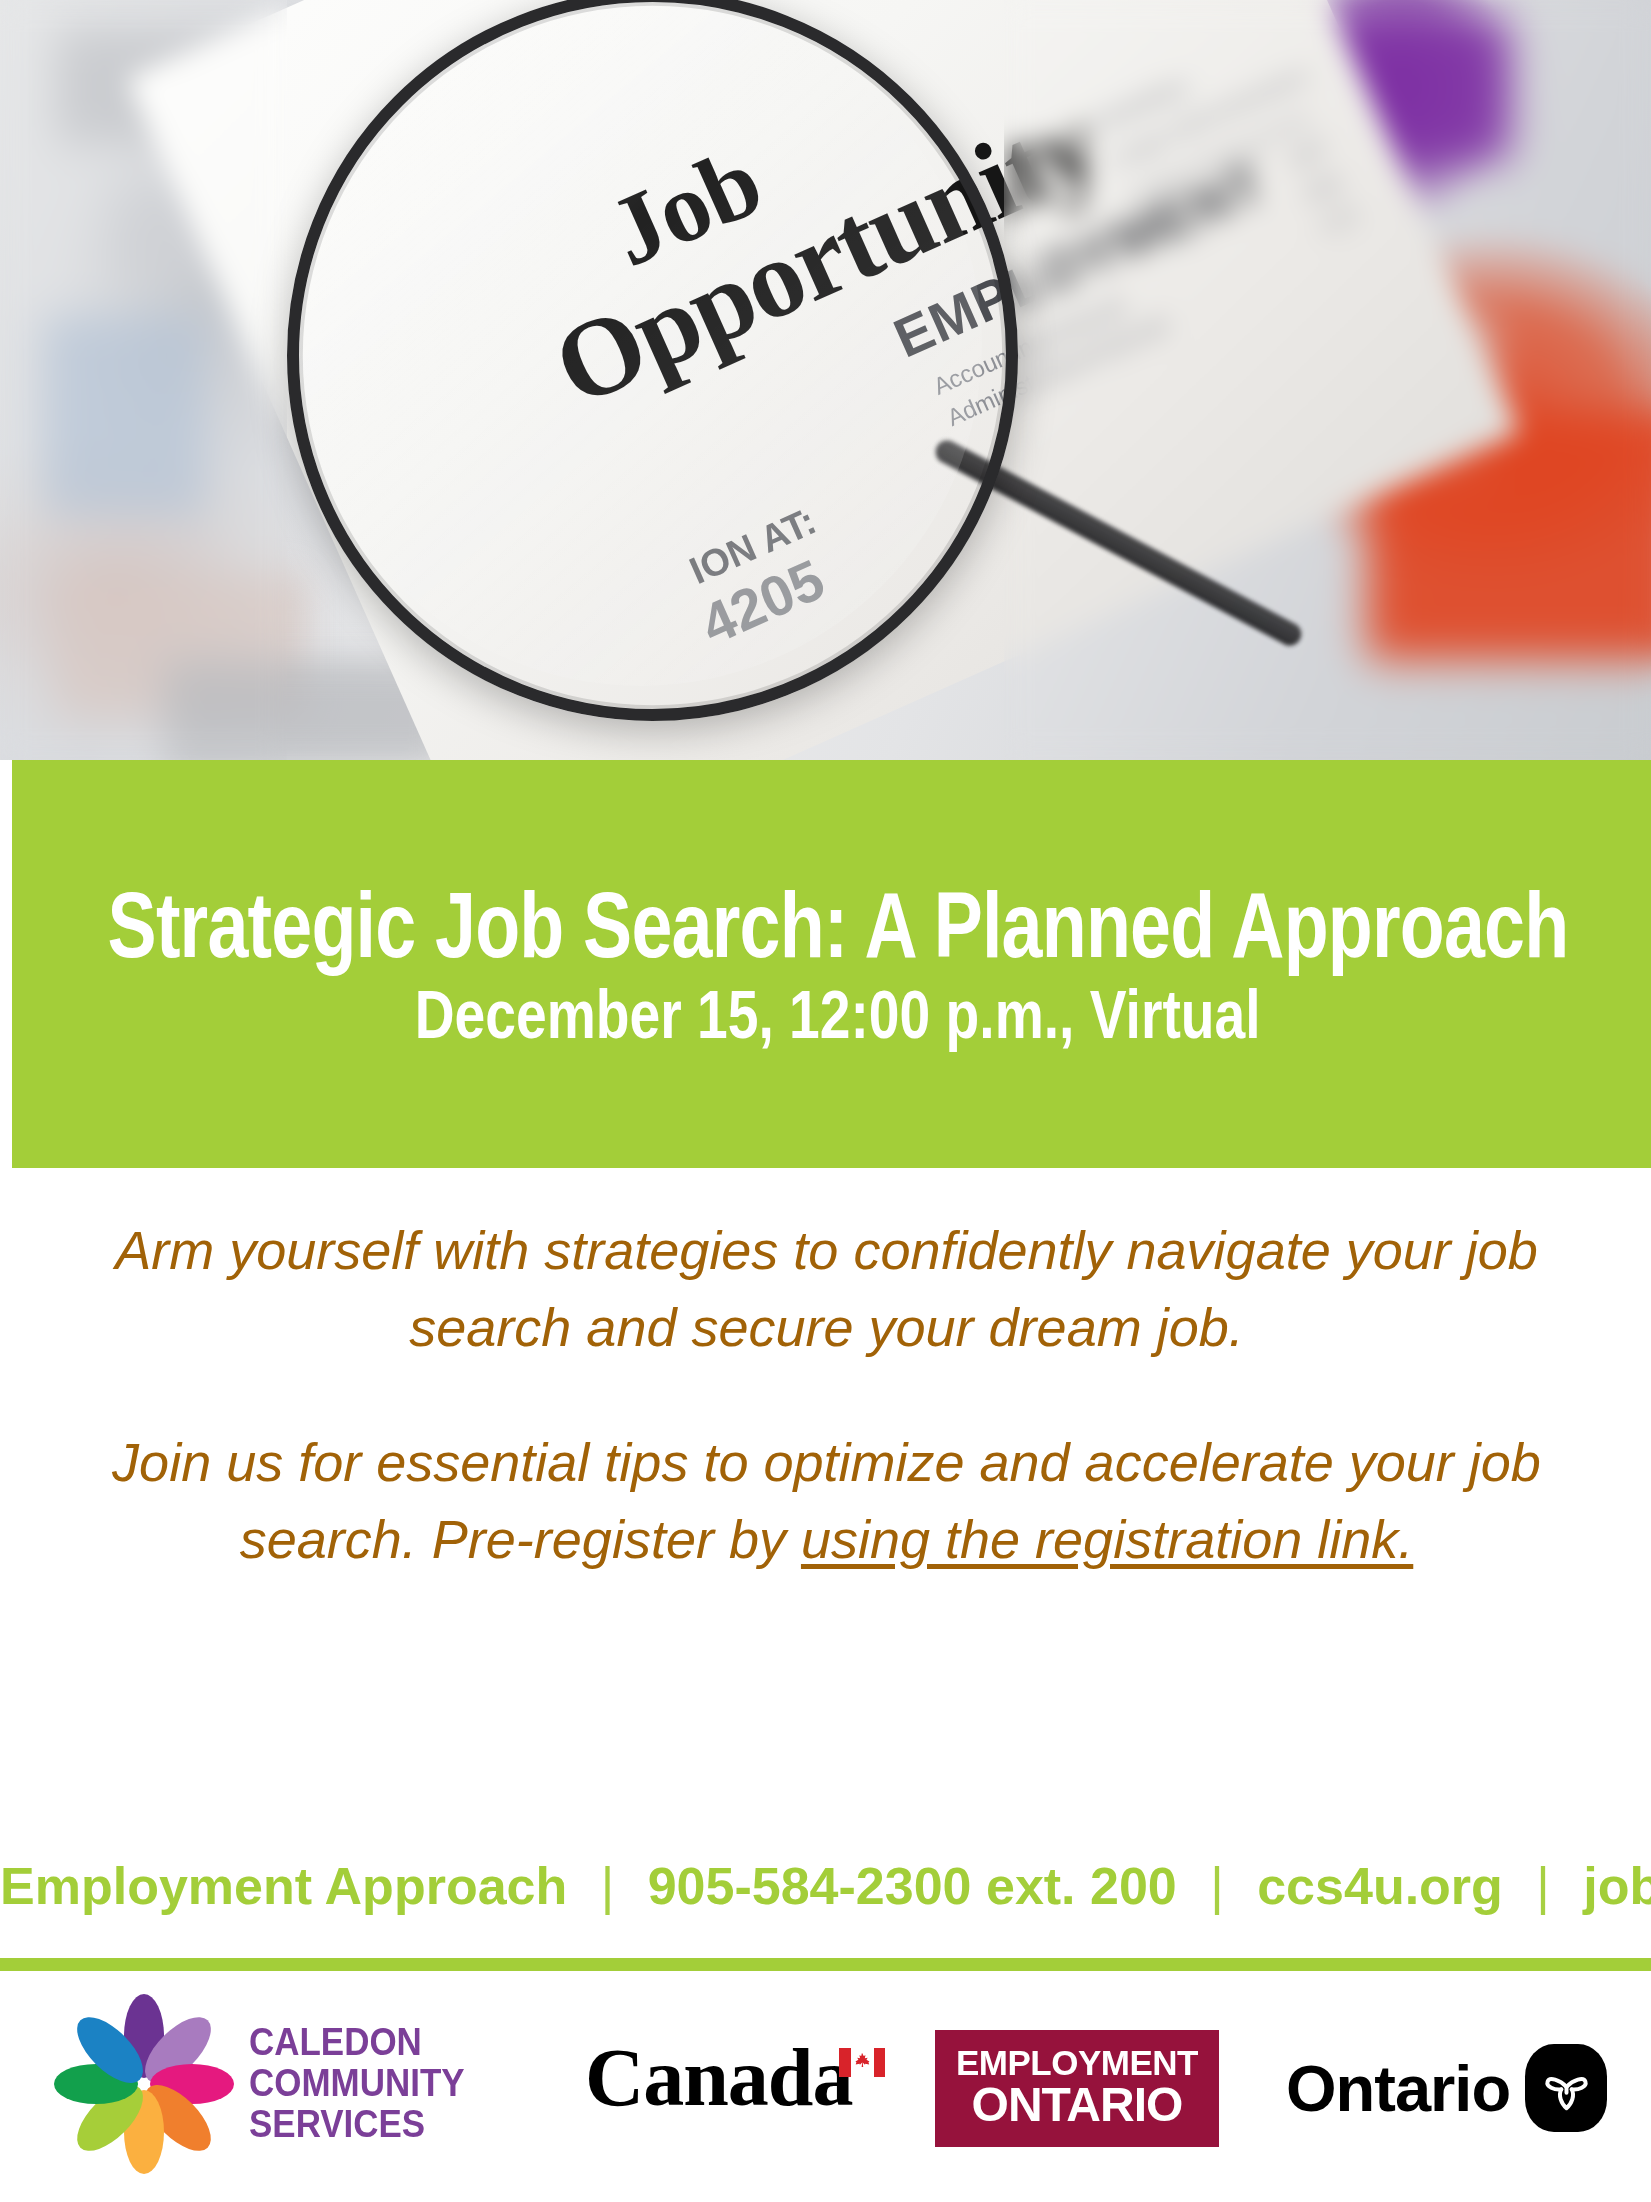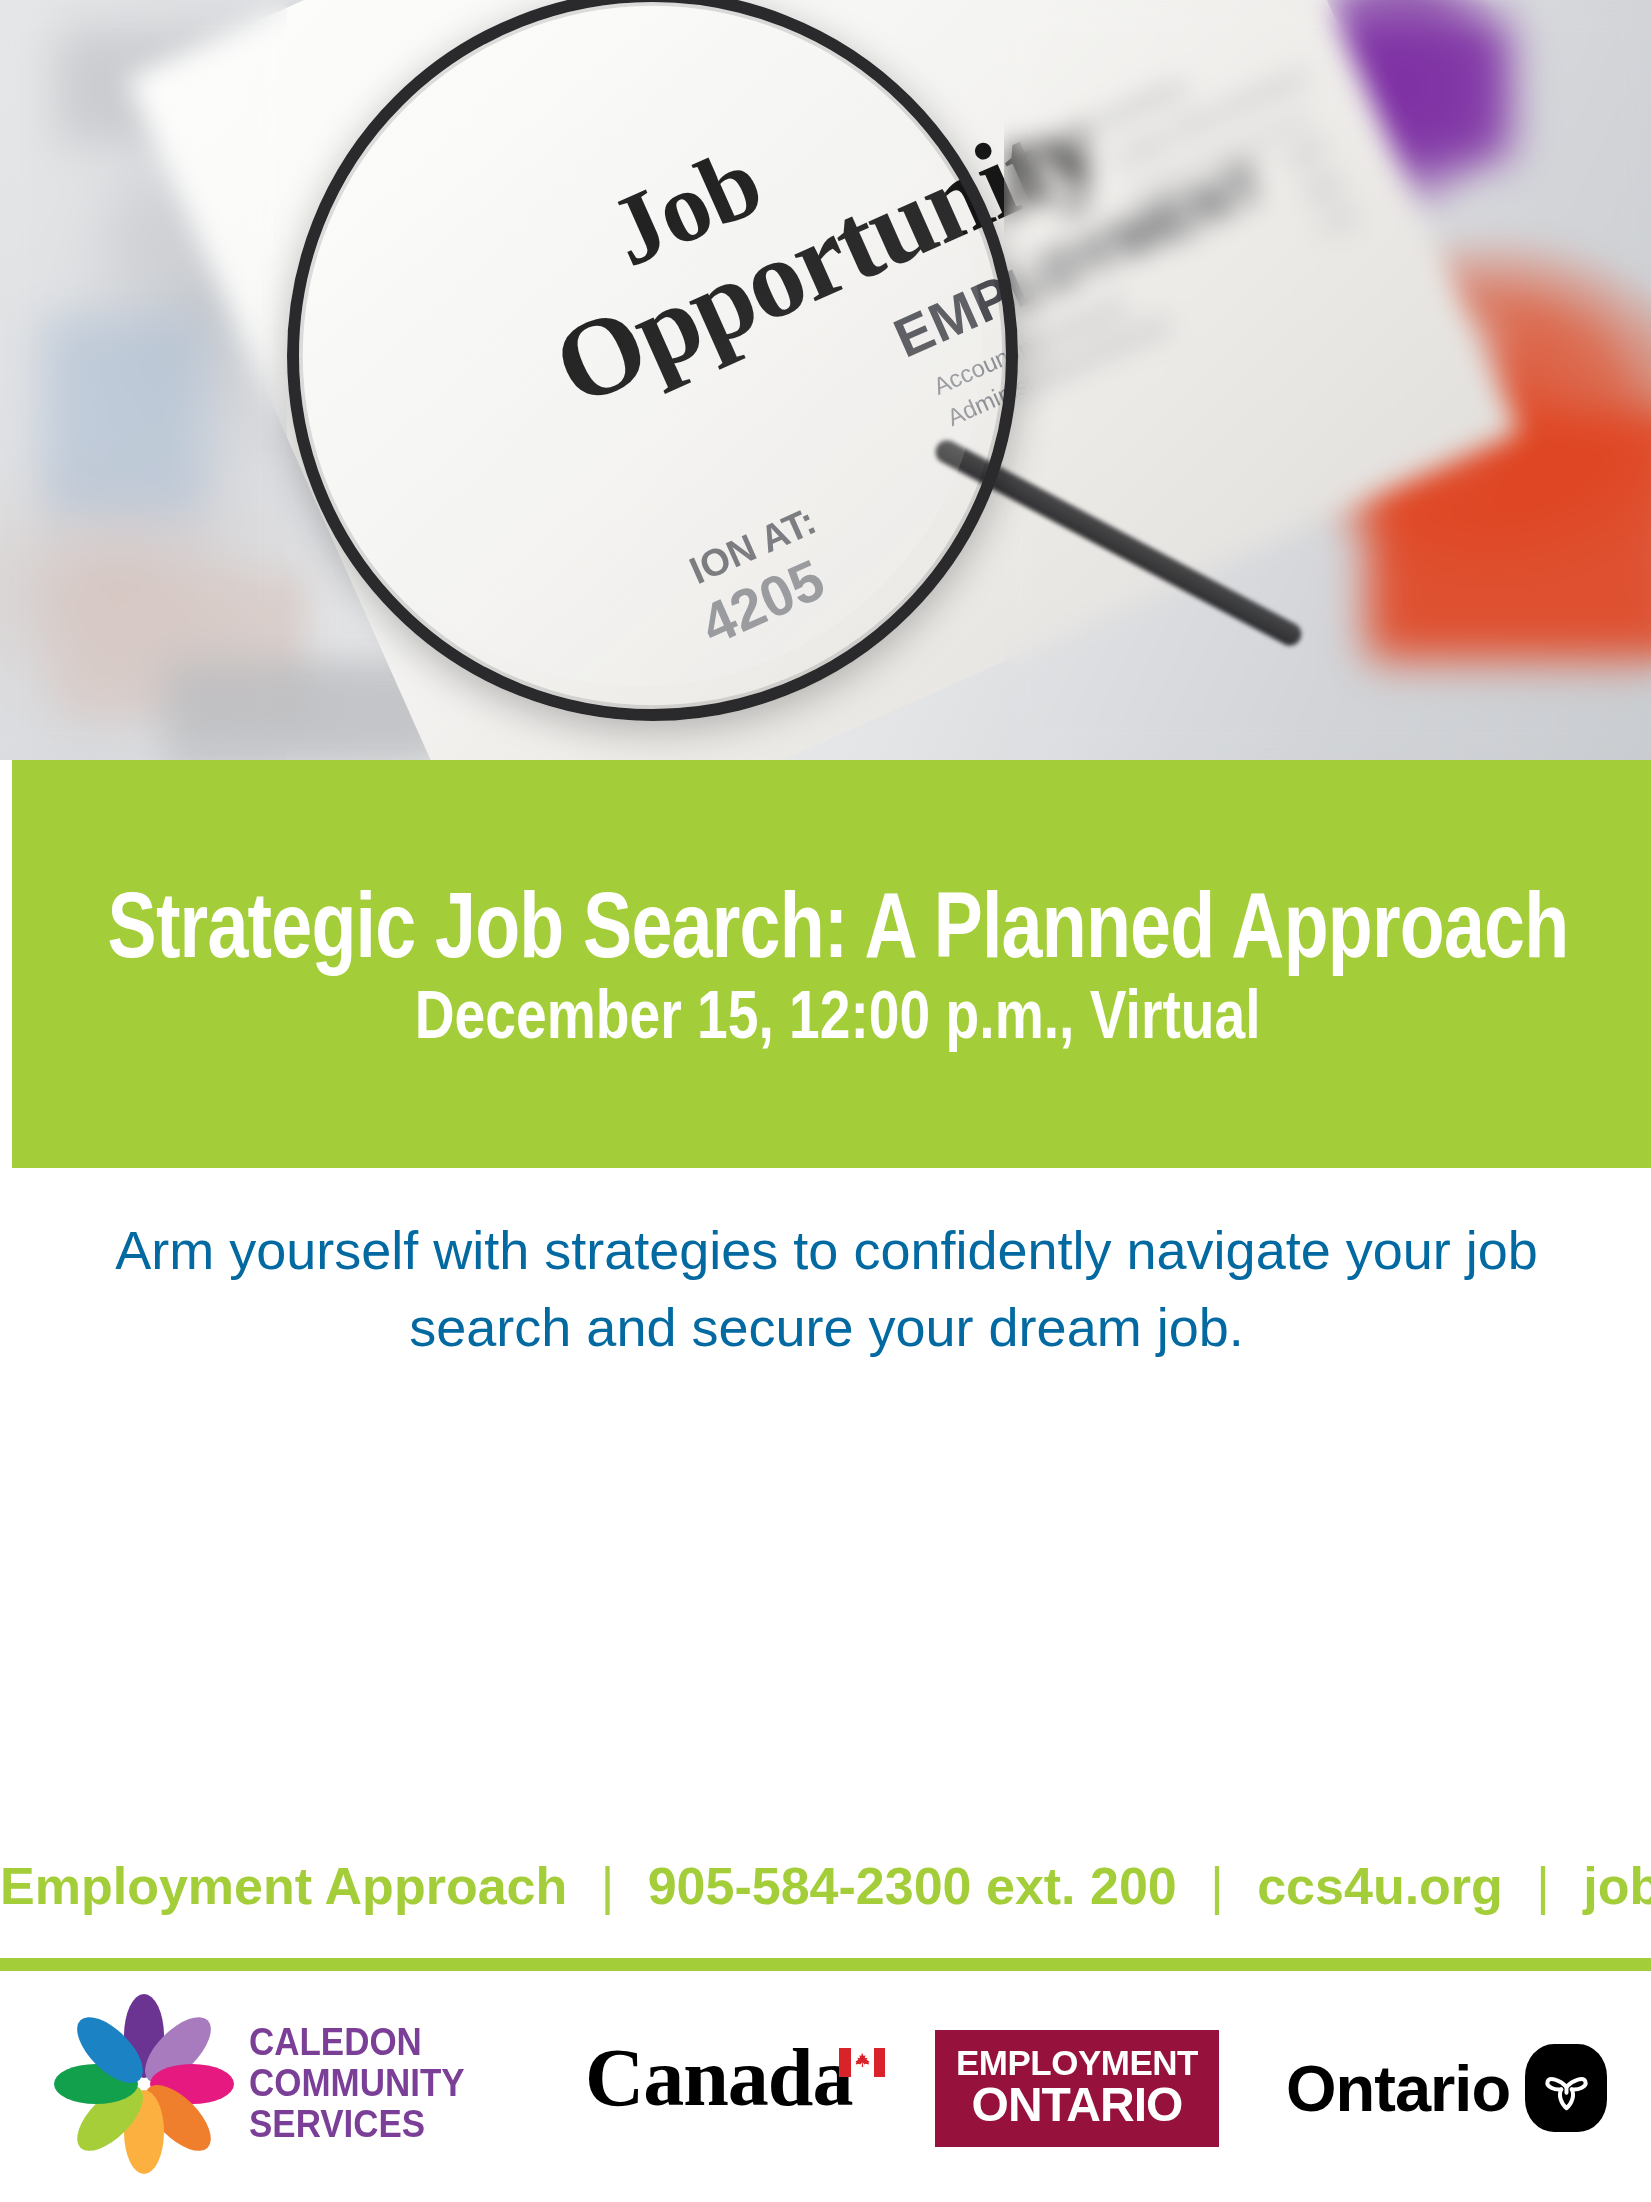--- a/index.html
+++ b/index.html
@@ -182,22 +182,23 @@
     white-space: nowrap;
     margin: 0;
   }
 
   
   .body-copy {
     position: absolute;
     left: 96px; top: 1212px;
     width: 1461px;
     text-align: center;
-    color: #0369a1;
-    font-family: "Liberation Sans Narrow", "Liberation Sans", sans-serif;
+    color: #a16207;
+    font-family: "Liberation Sans Narrow", "Liberation Sans", sans-serif;
+    font-style: italic;
     font-weight: 400;
     font-size: 54px;
     line-height: 1.42;
   }
   .body-copy p { margin: 0 0 59px 0; }
   .body-copy p:last-child { margin-bottom: 0; }
   .body-copy .reglink { text-decoration: underline; text-underline-offset: 5.7px; }
 
   
   .contact {
@@ -378,20 +379,21 @@
   <div class="lens"></div>
 </div>
 
 <div class="title-band">
   <div class="title-main">Strategic Job Search: A Planned Approach</div>
   <div class="title-sub">December 15, 12:00 p.m., Virtual</div>
 </div>
 
 <div class="body-copy">
   <p>Arm yourself with strategies to confidently navigate your job search and secure your dream job.</p>
+  <p><span>Join us for essential tips to optimize and accelerate your job search. Pre-register by </span><a class="reglink" href="#" style="color:inherit;">using the registration link.</a></p>
 </div>
 
 <div class="contact">
   <span>Employment Approach</span>
   <span class="sep">|</span>
   <span>905-584-2300 ext. 200</span>
   <span class="sep">|</span>
   <span>ccs4u.org</span>
   <span class="sep">|</span>
   <span>jobs@ccs4u.org</span>

